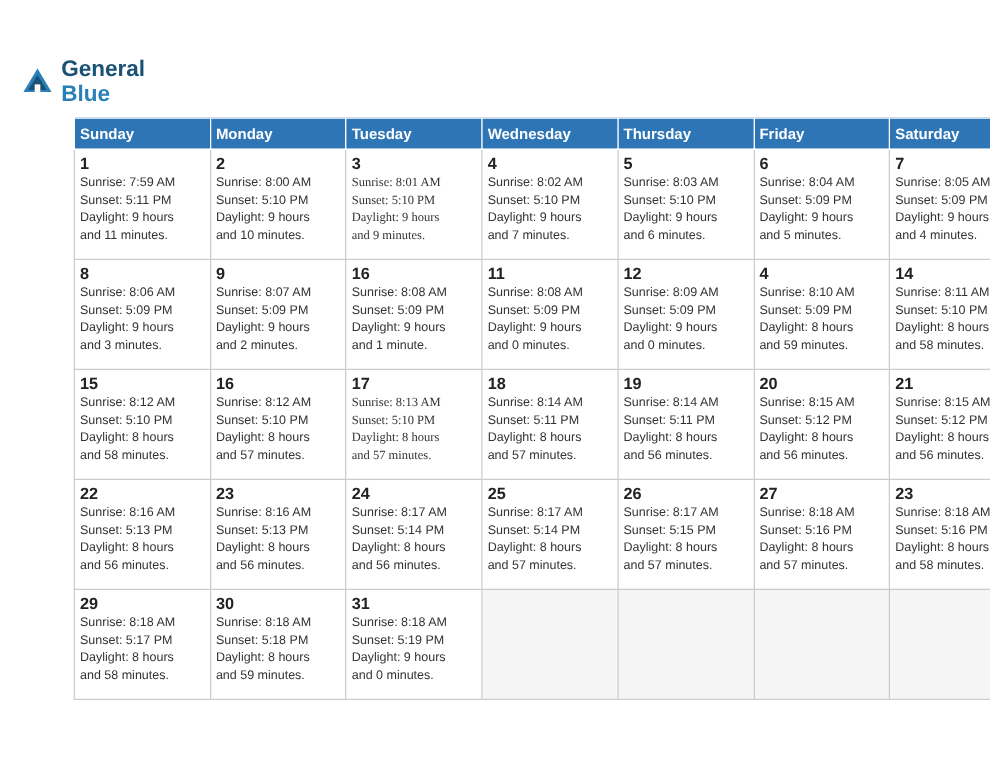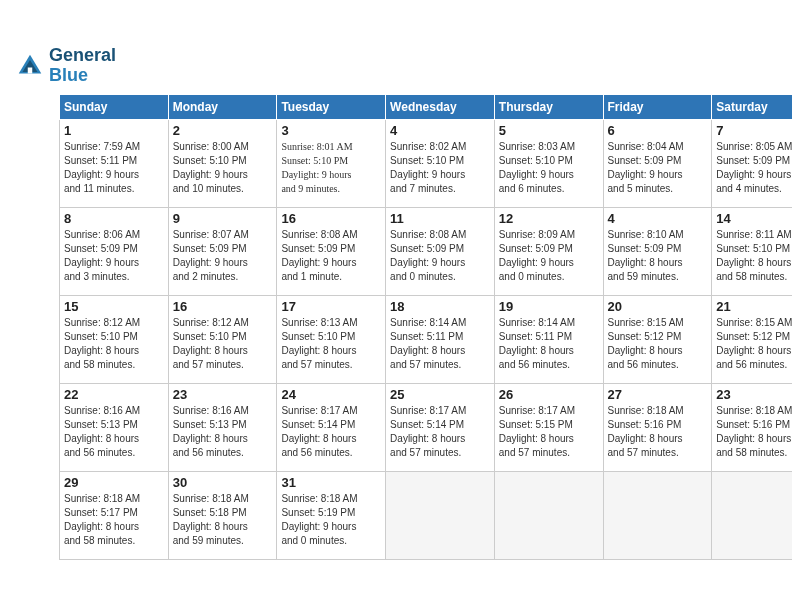--- a/index.html
+++ b/index.html
@@ -231,21 +231,21 @@
           </td>
           <td>
             <span class="day-num">16</span>
             <div class="day-info" style="white-space: pre-line;">Sunrise: 8:12 AM
 Sunset: 5:10 PM
 Daylight: 8 hours
 and 57 minutes.</div>
           </td>
           <td>
             <span class="day-num">17</span>
-            <div class="day-info" style="white-space: pre-line;">Sunrise: 8:13 AM
+            <div class="day-info" style="white-space: pre-line; font-family: Liberation Serif, serif;">Sunrise: 8:13 AM
 Sunset: 5:10 PM
 Daylight: 8 hours
 and 57 minutes.</div>
           </td>
           <td>
             <span class="day-num">18</span>
             <div class="day-info" style="white-space: pre-line;">Sunrise: 8:14 AM
 Sunset: 5:11 PM
 Daylight: 8 hours
 and 57 minutes.</div>

